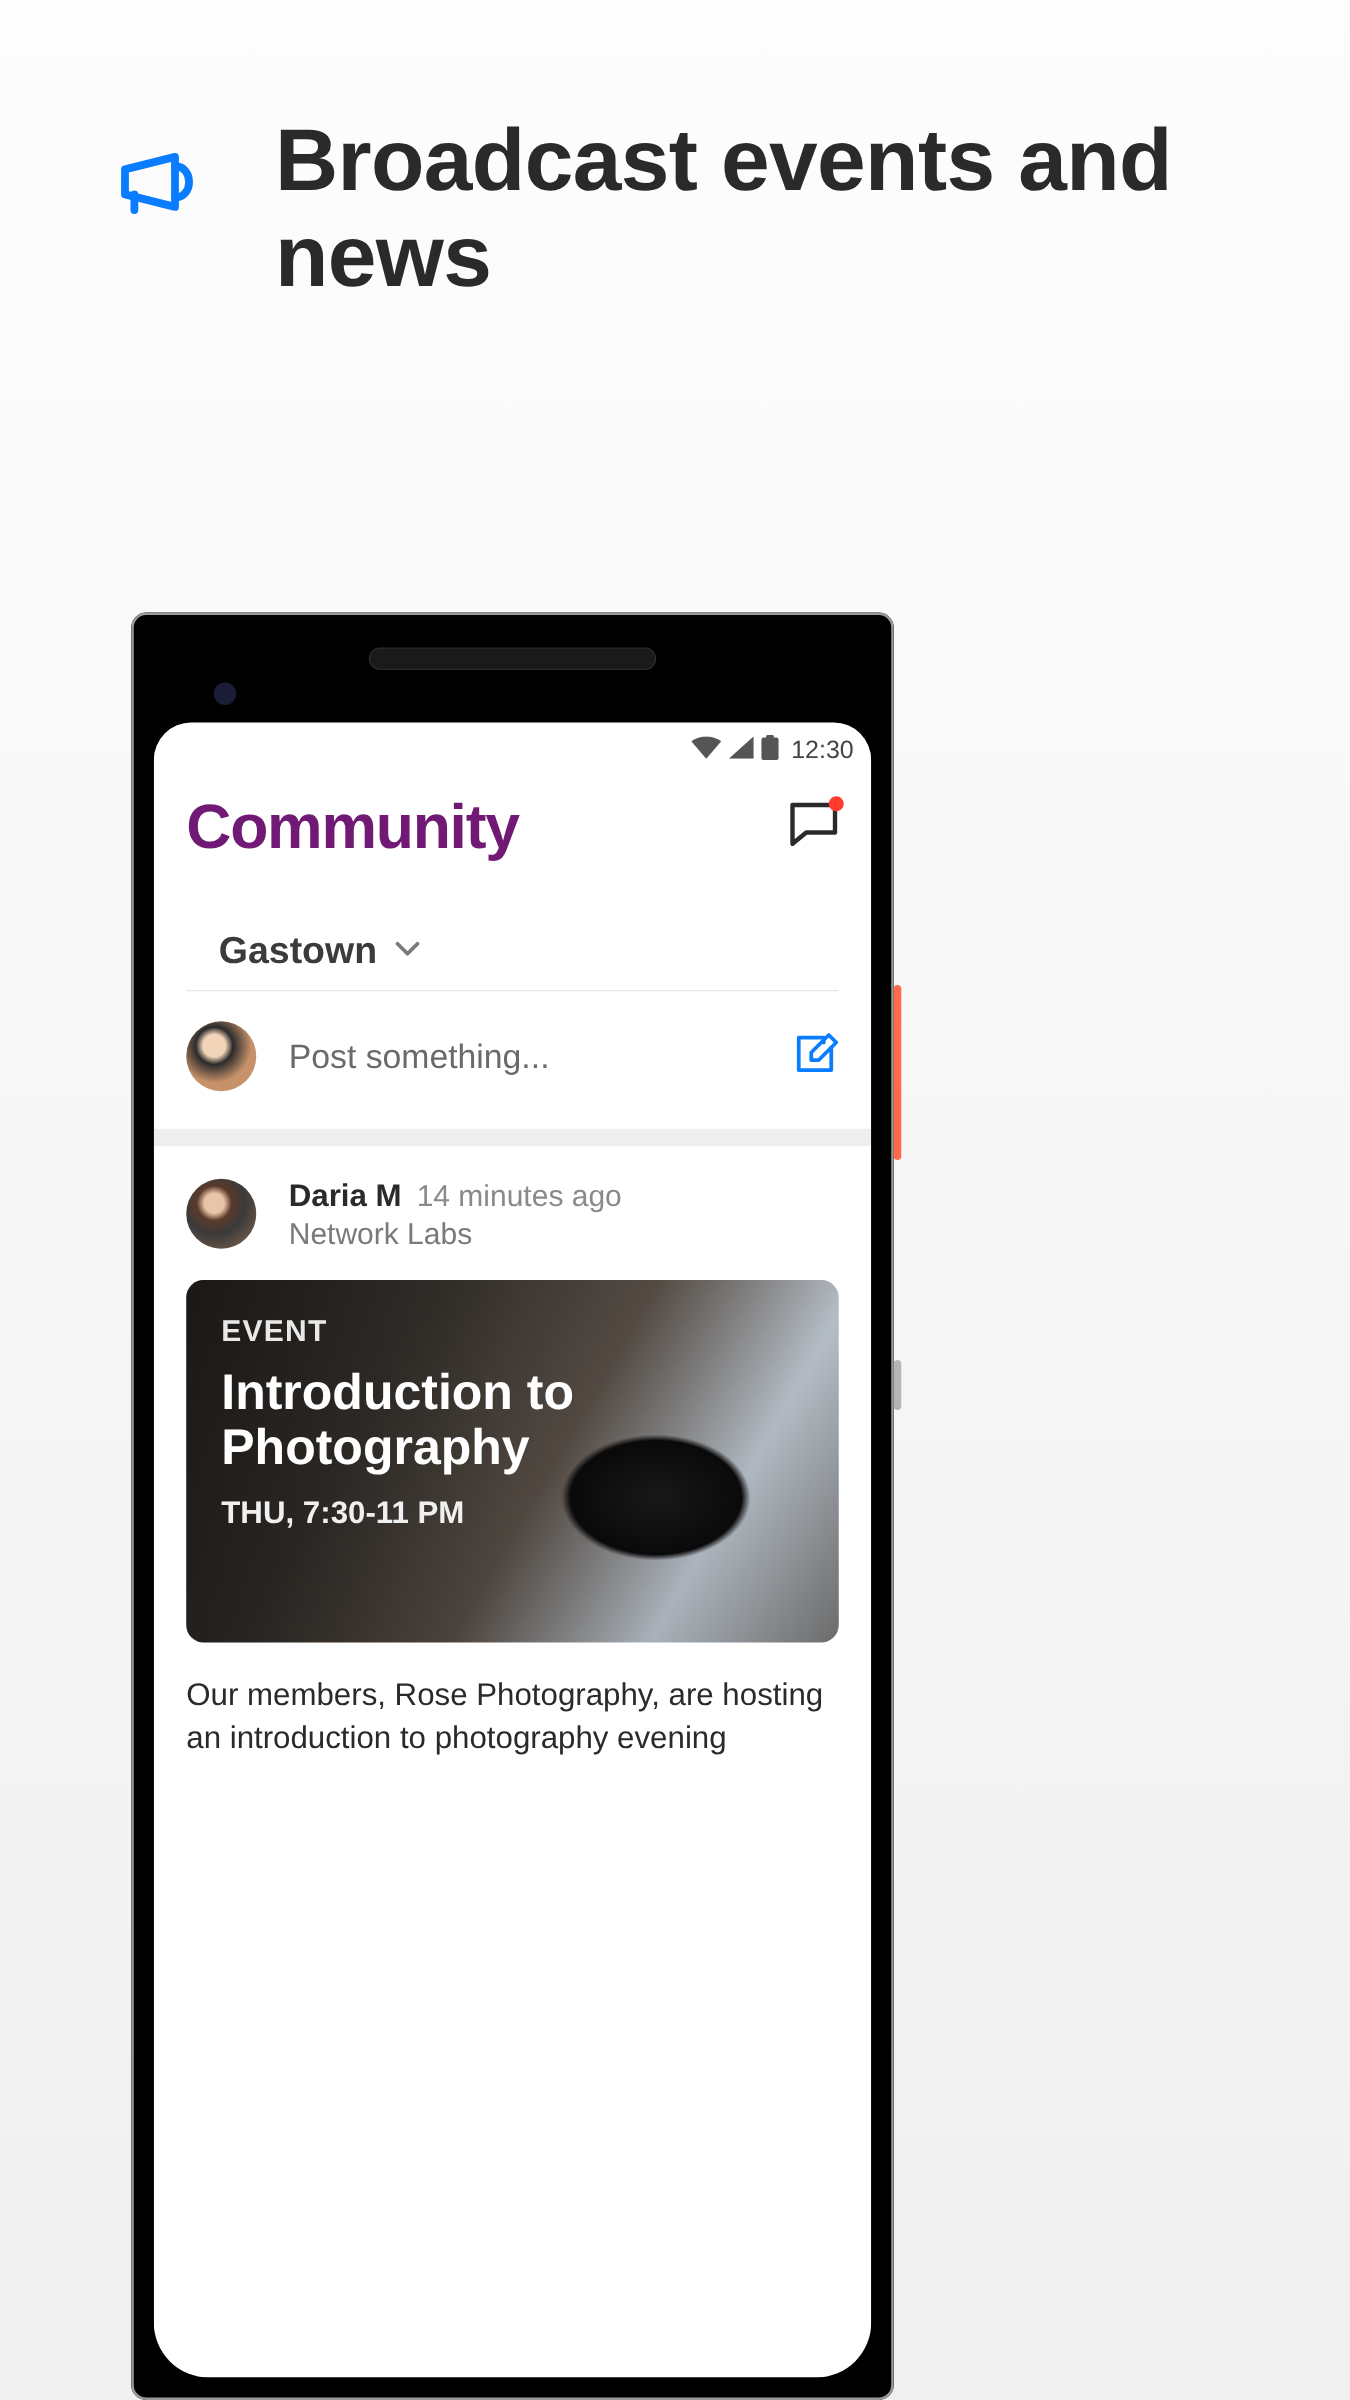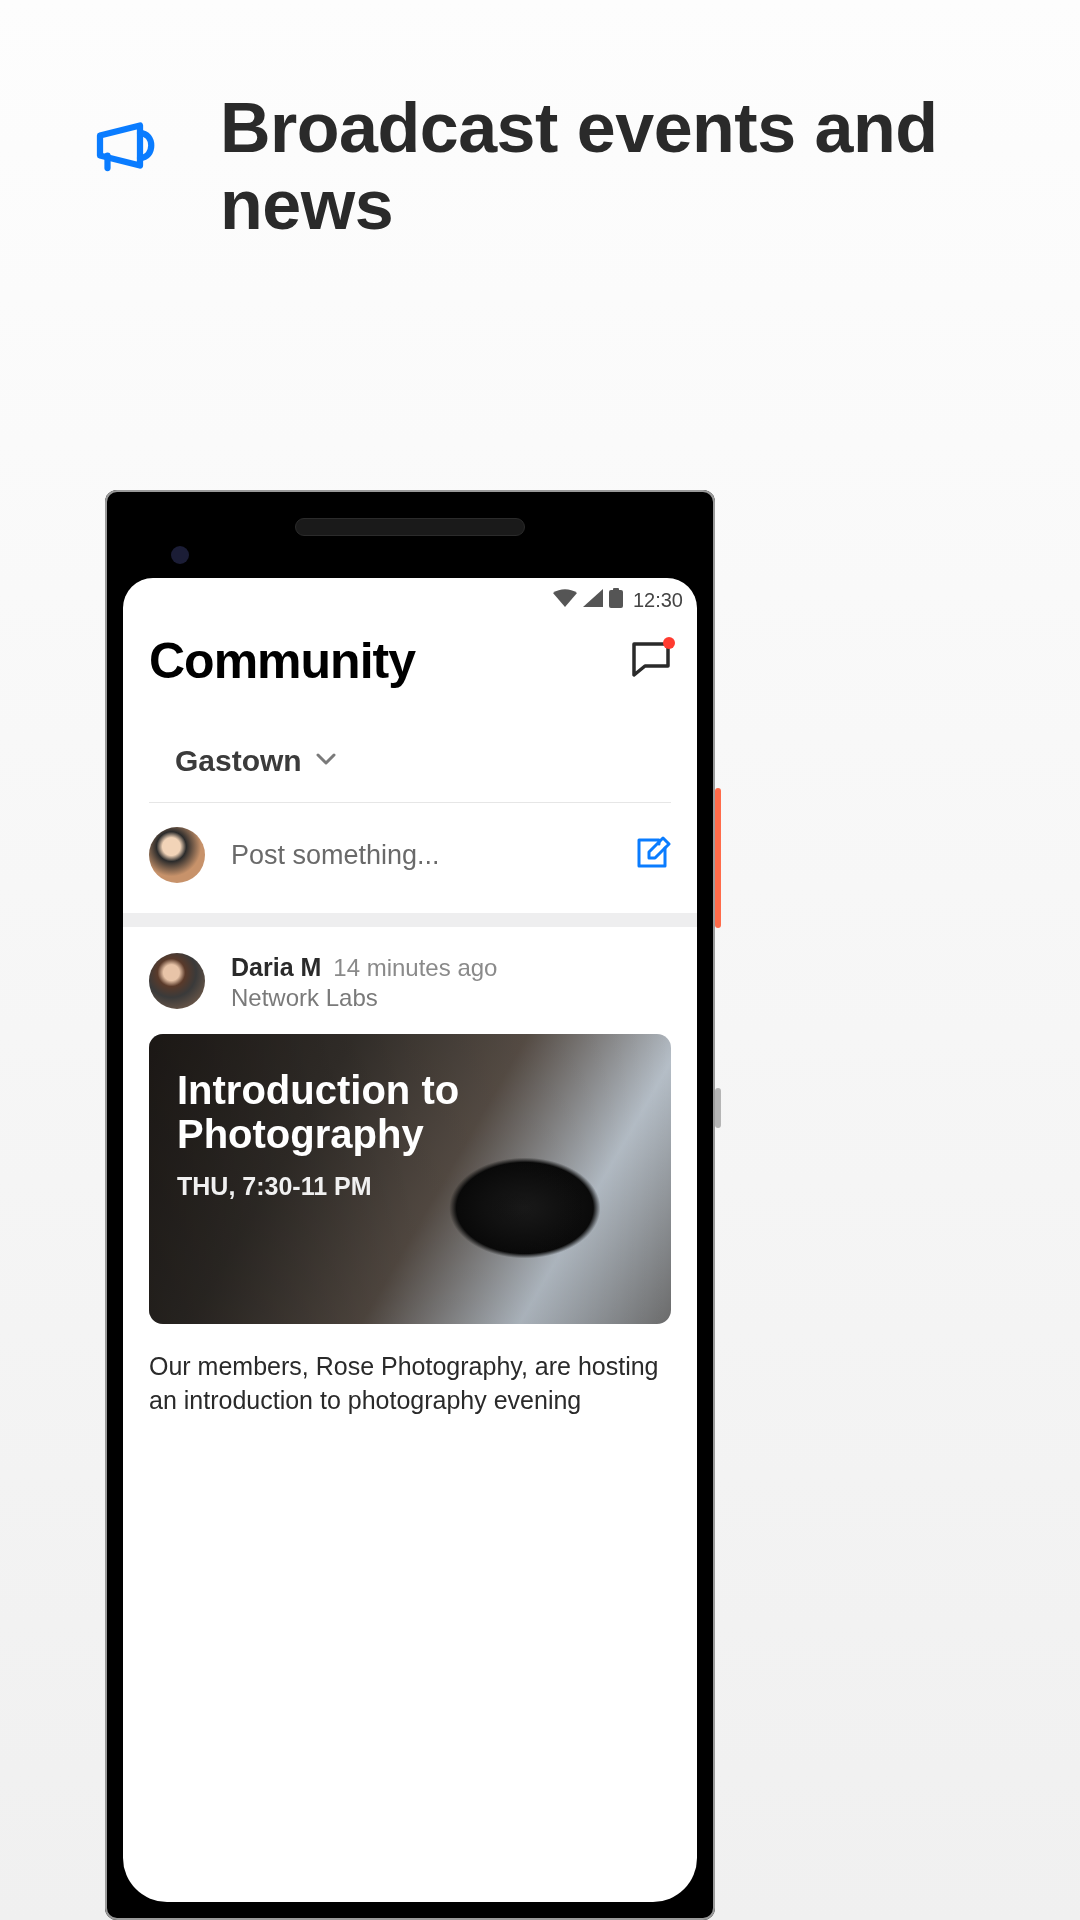--- a/index.html
+++ b/index.html
@@ -131,37 +131,37 @@
 
 .page-header {
   display: flex;
   align-items: center;
   justify-content: space-between;
   padding: 16px 26px 0 26px;
 }
 .page-title {
   font-size: 50px;
   font-weight: 800;
-  color: #000000;
+  color: #701a75;
   letter-spacing: -1px;
 }
 .chat-icon { position: relative; }
 .chat-dot {
   position: absolute;
   top: -4px;
   right: -4px;
   width: 12px;
   height: 12px;
   background: #ff3b30;
   border-radius: 50%;
 }
 
 
 .loc {
-  padding: 54px 26px 24px 26px;
+  padding: 54px 26px 14px 26px;
   border-bottom: 1px solid #e6e6e6;
   margin: 0 26px;
   display: flex;
   align-items: center;
   gap: 14px;
 }
 .loc-label {
   font-size: 30px;
   font-weight: 700;
   color: #3b3b3b;
@@ -347,20 +347,21 @@
           <div>
             <div class="post-meta-top">
               <span class="post-author">Daria M</span>
               <span class="post-time">14 minutes ago</span>
             </div>
             <div class="post-org">Network Labs</div>
           </div>
         </div>
 
         <div class="event">
+          <div class="event-label">EVENT</div>
           <div class="event-title">Introduction to Photography</div>
           <div class="event-time">THU, 7:30-11 PM</div>
         </div>
 
         <div class="post-body">Our members, Rose Photography, are hosting an introduction to photography evening</div>
       </div>
 
     </div>
   </div>
 </div>

